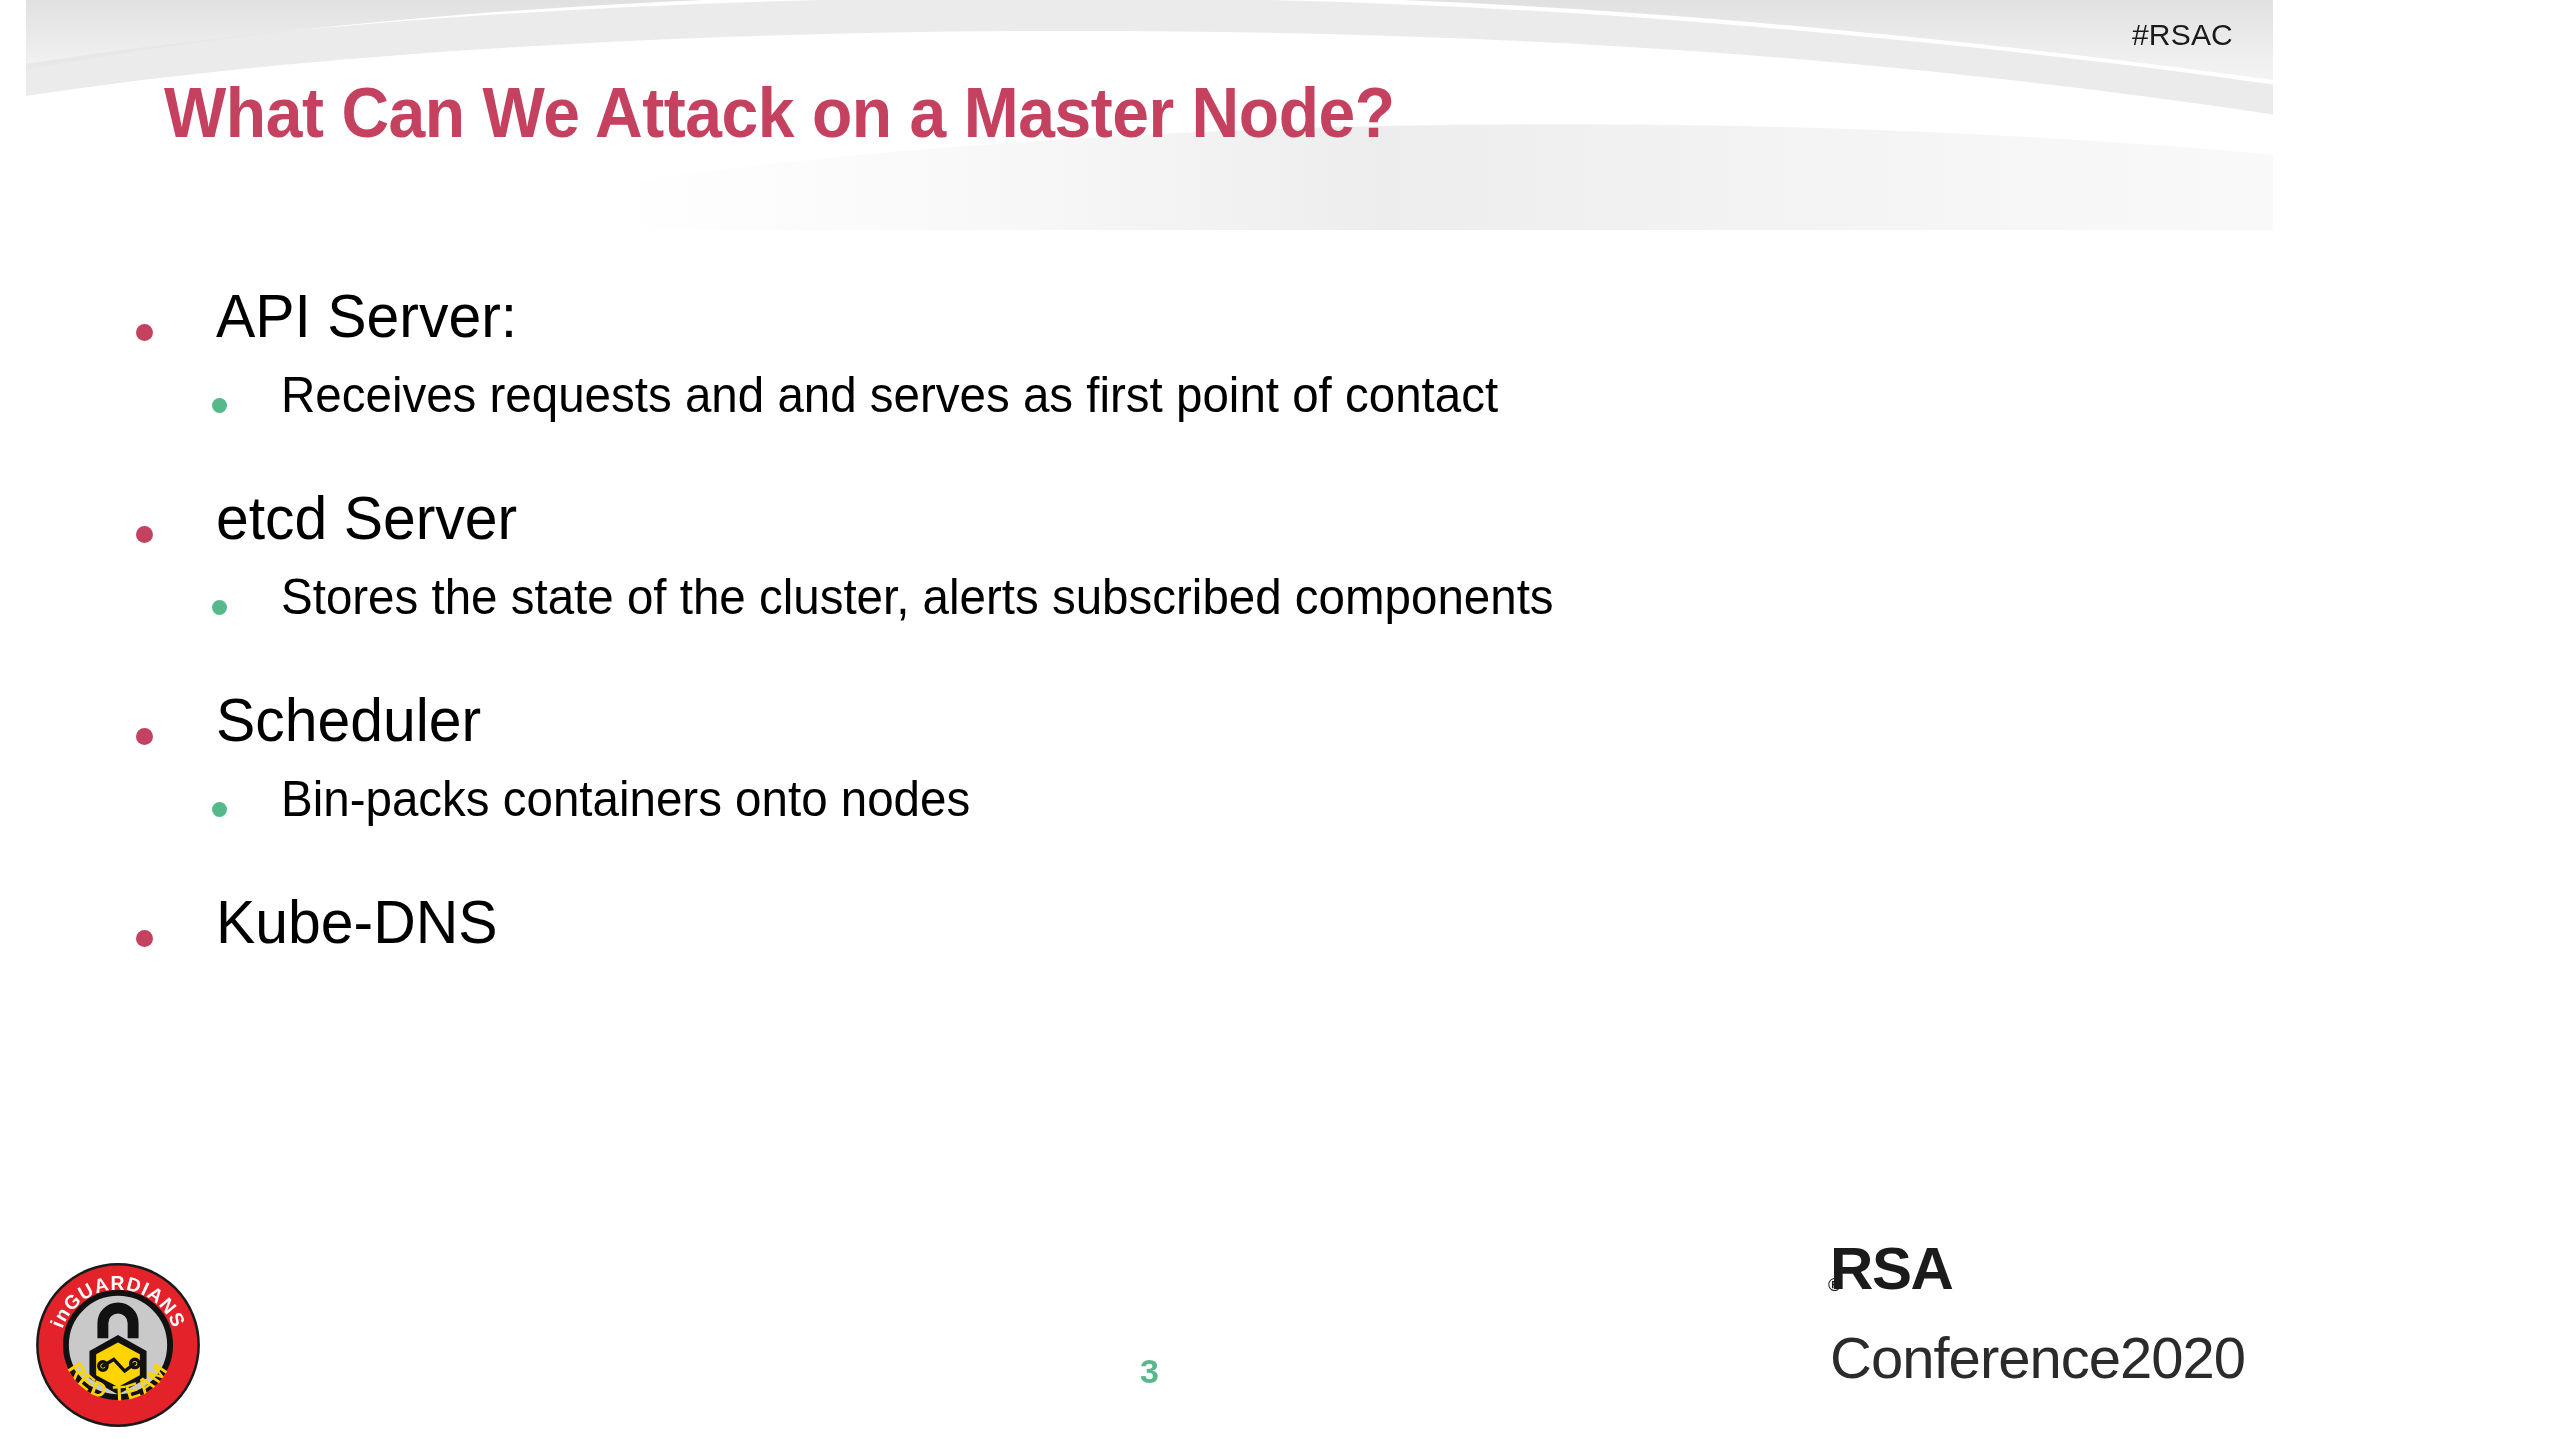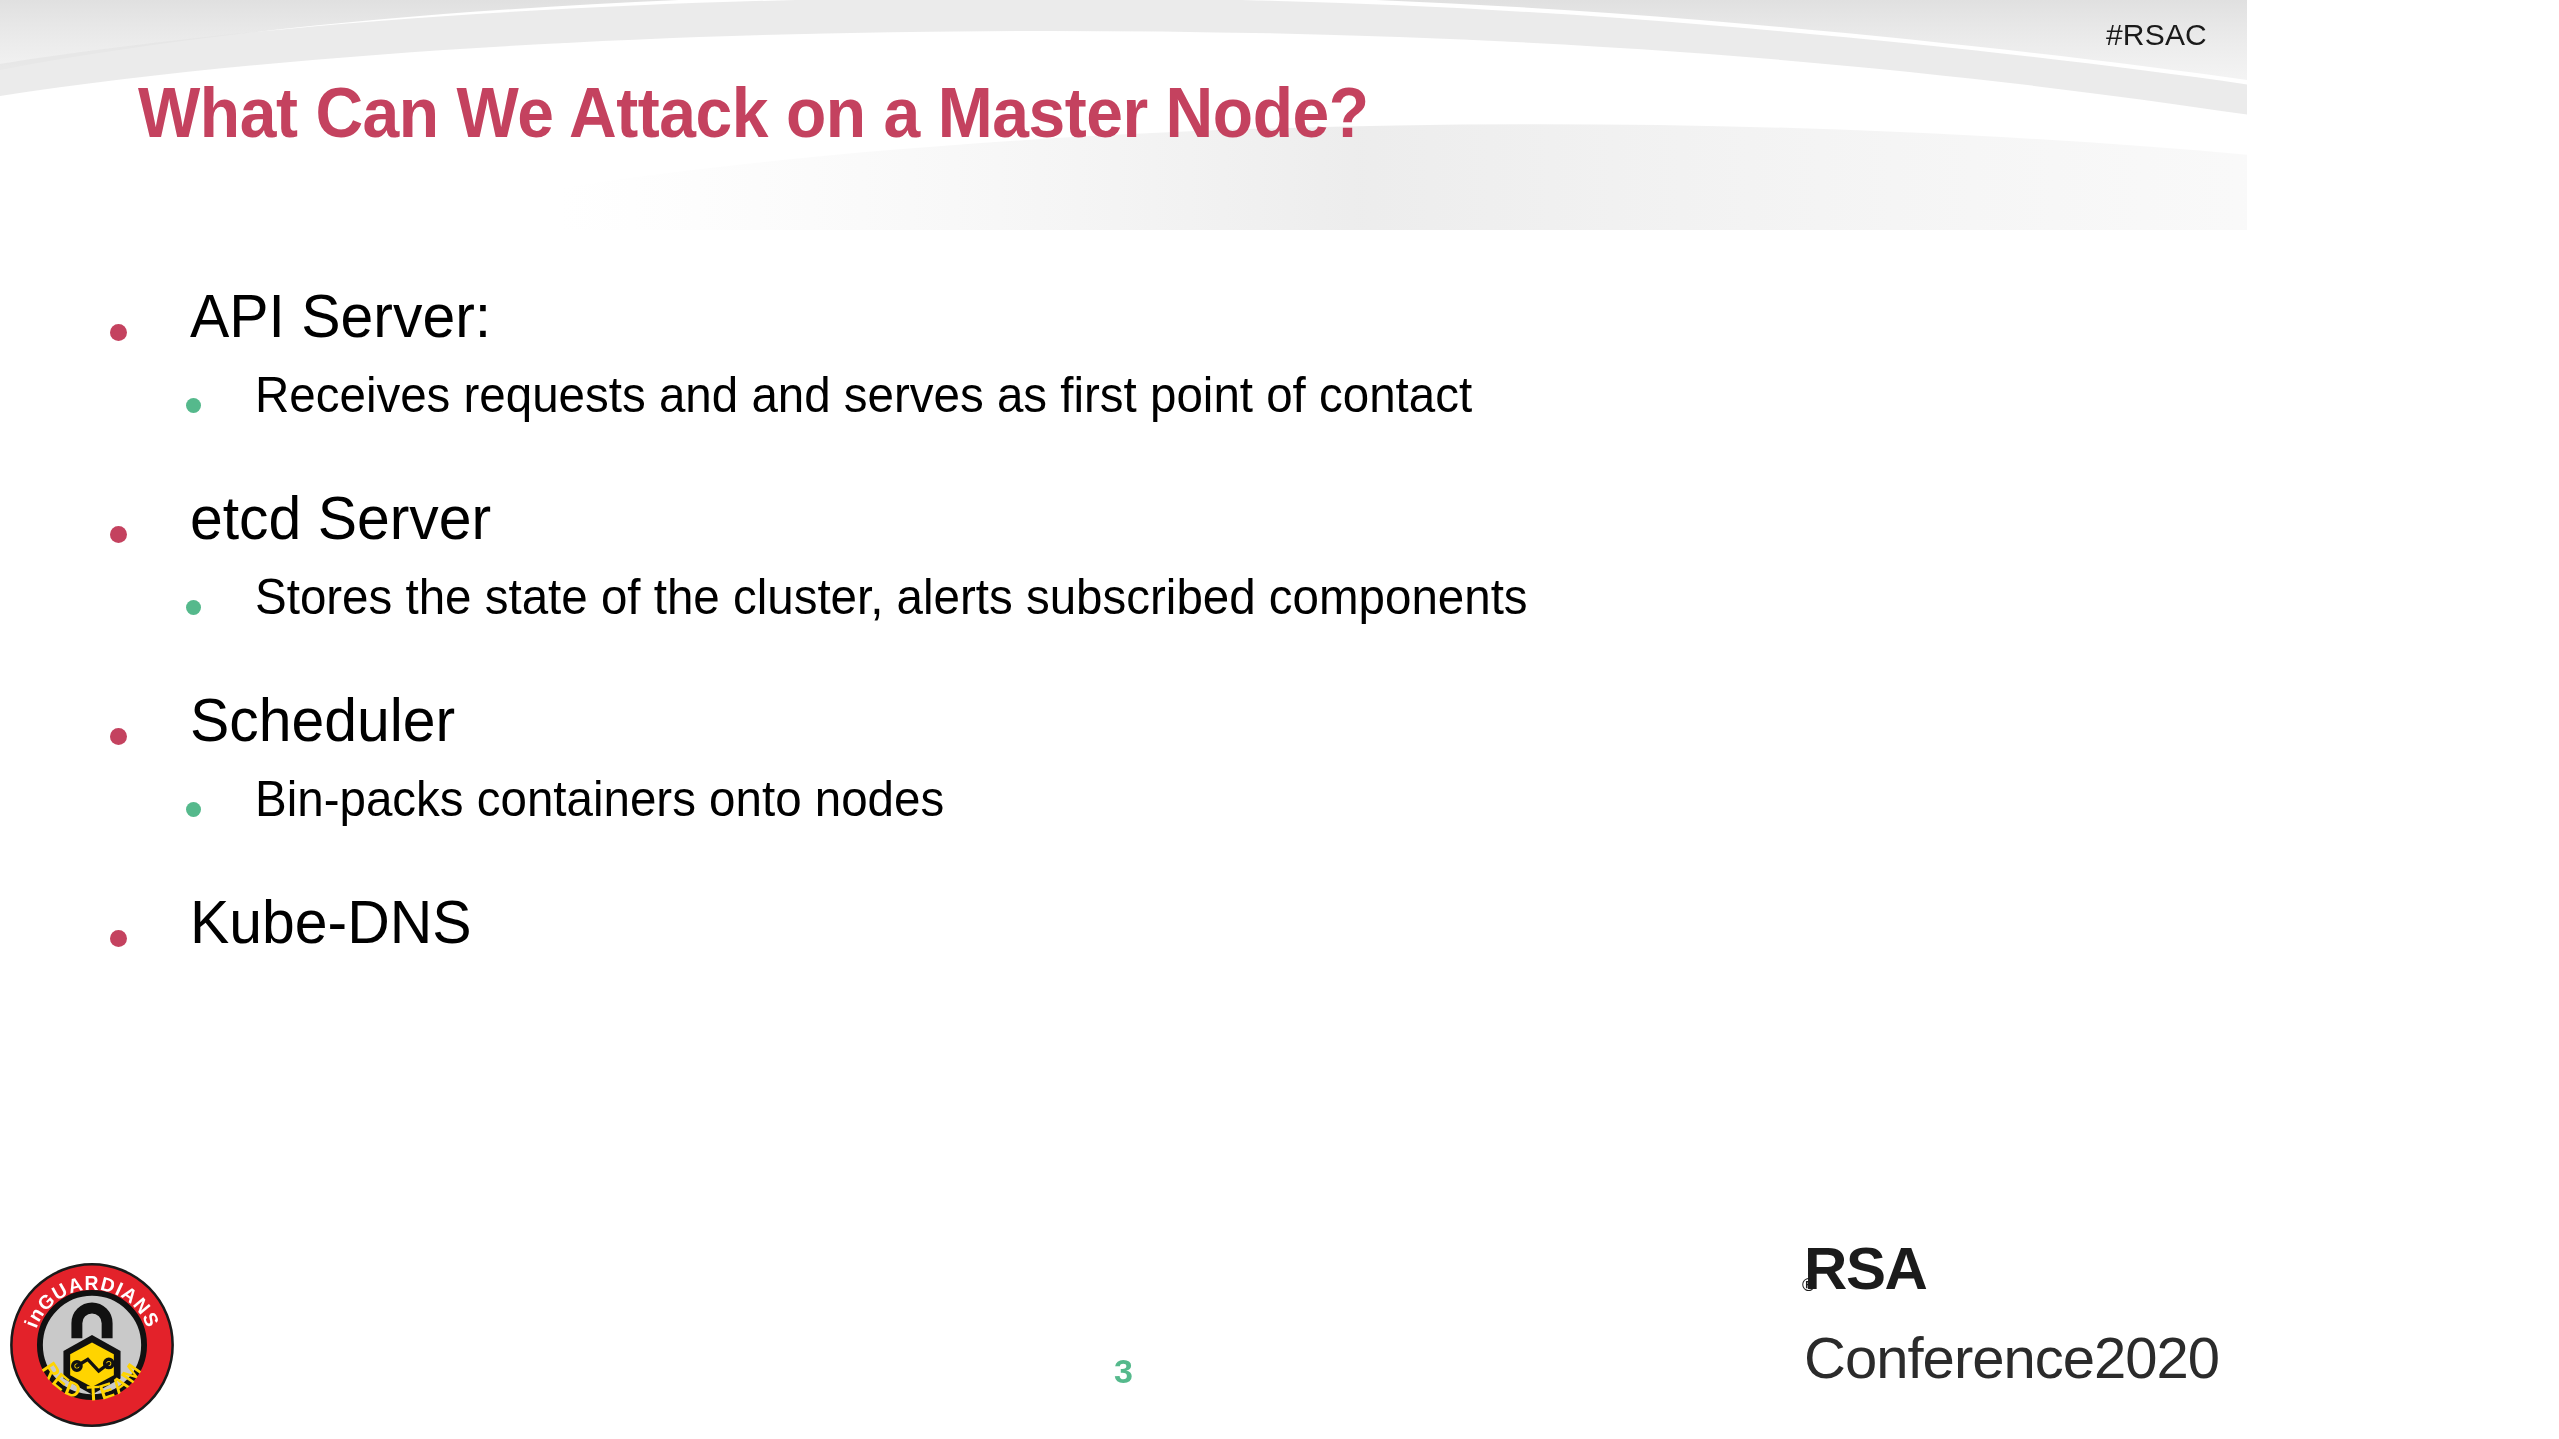--- a/index.html
+++ b/index.html
@@ -9,20 +9,21 @@
   }
   body {
     font-family: "Liberation Sans", sans-serif;
   }
   #slide {
     position: relative;
     width: 2247px;
     height: 1439px;
     background: #ffffff;
     overflow: hidden;
+    margin-left: 26px;
   }
 
   
   .wave-layer {
     position: absolute;
     top: 0;
     left: 0;
     width: 2559px;
     height: 230px;
     overflow: hidden;

